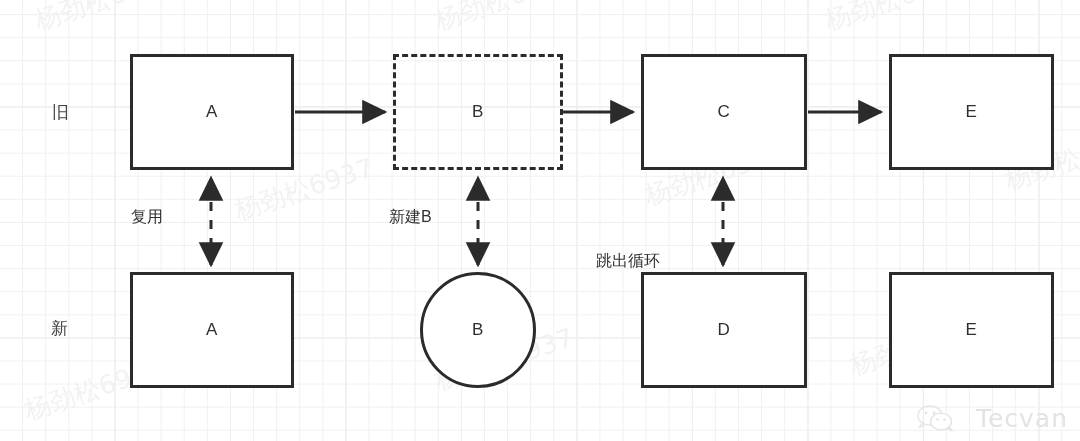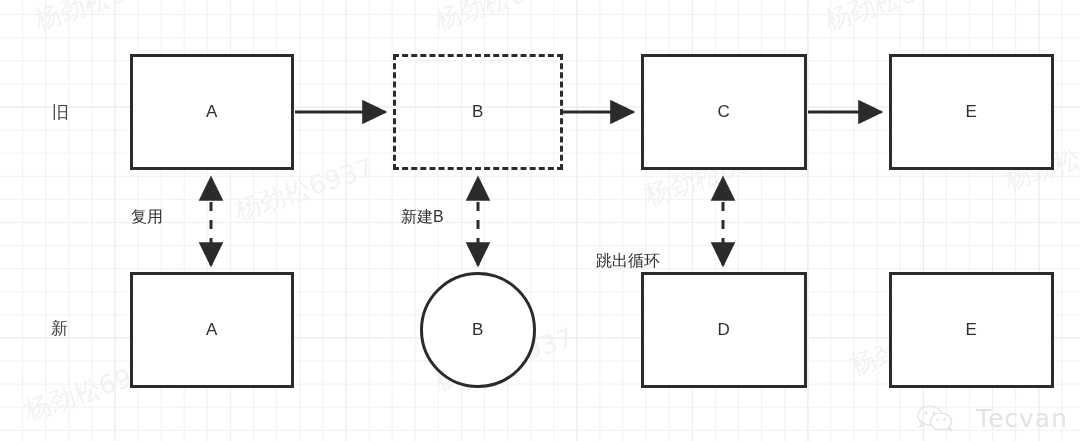--- a/index.html
+++ b/index.html
@@ -187,21 +187,21 @@
 
   <div class="node rect-solid" style="left:641px; top:272px; width:166px; height:116px;">
     <span>D</span>
   </div>
 
   <div class="node rect-solid" style="left:889px; top:272px; width:165px; height:116px;">
     <span>E</span>
   </div>
 
   <div class="edge-label" style="left:131px; top:209px;">复用</div>
-  <div class="edge-label" style="left:389px; top:209px;margin-left:12px;">新建B</div>
+  <div class="edge-label" style="left:389px; top:209px;">新建B</div>
   <div class="edge-label" style="left:596px; top:209px;margin-top:44px;">跳出循环</div>
 
   <div class="brand">
     <svg class="wechat-mark" viewBox="0 0 40 30">
       <ellipse cx="14" cy="12.5" rx="12" ry="9.6" fill="none" stroke="#e3e3e3" stroke-width="1.3"></ellipse>
       <path d="M6.5 19.5 L3.5 24 L9 21.5 Z" fill="none" stroke="#e3e3e3" stroke-width="1.3"></path>
       <circle cx="10" cy="10" r="1.4" fill="#e3e3e3"></circle>
       <circle cx="18" cy="10" r="1.4" fill="#e3e3e3"></circle>
       <ellipse cx="25" cy="18.5" rx="10.5" ry="8.4" fill="#ffffff" stroke="#e3e3e3" stroke-width="1.3"></ellipse>
       <path d="M33 24 L36.5 28 L32 26 Z" fill="none" stroke="#e3e3e3" stroke-width="1.3"></path>

